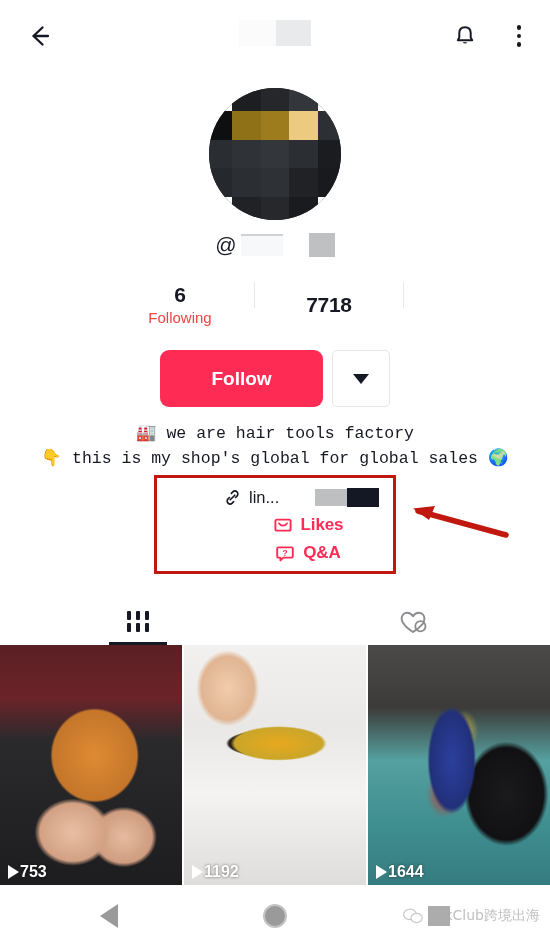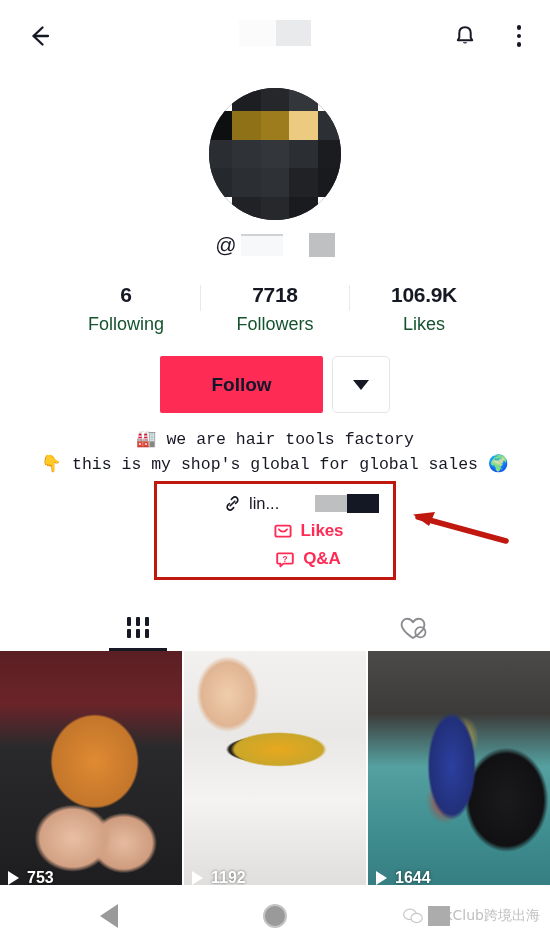--- a/index.html
+++ b/index.html
@@ -112,23 +112,22 @@
     text-align: center;
   }
   .stat-num {
     font-size: 21px;
     font-weight: bold;
     color: #161823;
     line-height: 26px;
     letter-spacing: -0.3px;
   }
   .stat-label {
-    margin-top: 6px;
-    font-size: 18px;
-    color: #14532d;
+    font-size: 15px;
+    color: #ef4444;
     line-height: 20px;
   }
   .stat-div {
     width: 1px;
     height: 26px;
     background: #e8e9ea;
     margin: -20px 20px 0 20px;
   }
 
   
@@ -136,23 +135,23 @@
     margin-top: 22px;
     display: flex;
     justify-content: center;
     align-items: center;
     gap: 9px;
   }
   .follow-btn {
     width: 163px;
     height: 57px;
     background: #fe2c55;
-    color: #0f172a;
+    color: #ffffff;
     border: none;
-    border-radius: 2px;
+    border-radius: 9px;
     font-size: 19px;
     font-weight: bold;
     font-family: "Liberation Sans", sans-serif;
     cursor: pointer;
   }
   .follow-caret {
     width: 58px;
     height: 57px;
     background: #ffffff;
     border: 1px solid #e4e5e6;
@@ -277,21 +276,21 @@
     position: relative;
     overflow: hidden;
     cursor: pointer;
   }
   .vid-views {
     position: absolute;
     left: 8px;
     bottom: 4px;
     display: flex;
     align-items: center;
-    gap: 8px;
+    gap: 1px;
     color: #ffffff;
     font-size: 16px;
     font-weight: bold;
     text-shadow: 0 0 3px rgba(0,0,0,.55);
   }
   .play-tri {
     width: 0; height: 0;
     border-top: 7px solid transparent;
     border-bottom: 7px solid transparent;
     border-left: 11px solid #ffffff;
@@ -446,27 +445,22 @@
   </div>
 
   <div class="stats">
     <div class="stat">
       <div class="stat-num">6</div>
       <div class="stat-label">Following</div>
     </div>
     <div class="stat-div"></div>
     <div class="stat">
       <div class="stat-num">7718</div>
-      <div class="stat-label">Followers</div>
     </div>
     <div class="stat-div"></div>
-    <div class="stat">
-      <div class="stat-num">106.9K</div>
-      <div class="stat-label">Likes</div>
-    </div>
   </div>
 
   <div class="follow-row">
     <button class="follow-btn">Follow</button>
     <div class="follow-caret">
       <span class="caret-tri"></span>
     </div>
   </div>
 
   <div class="bio">

